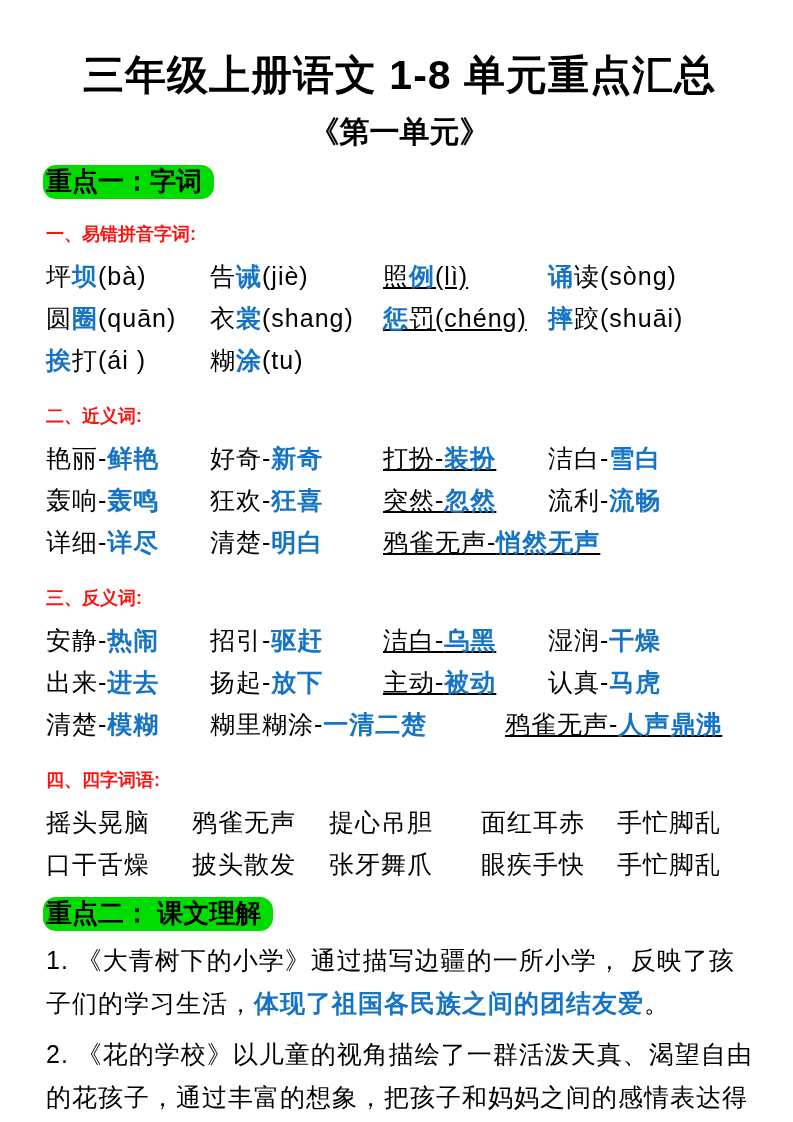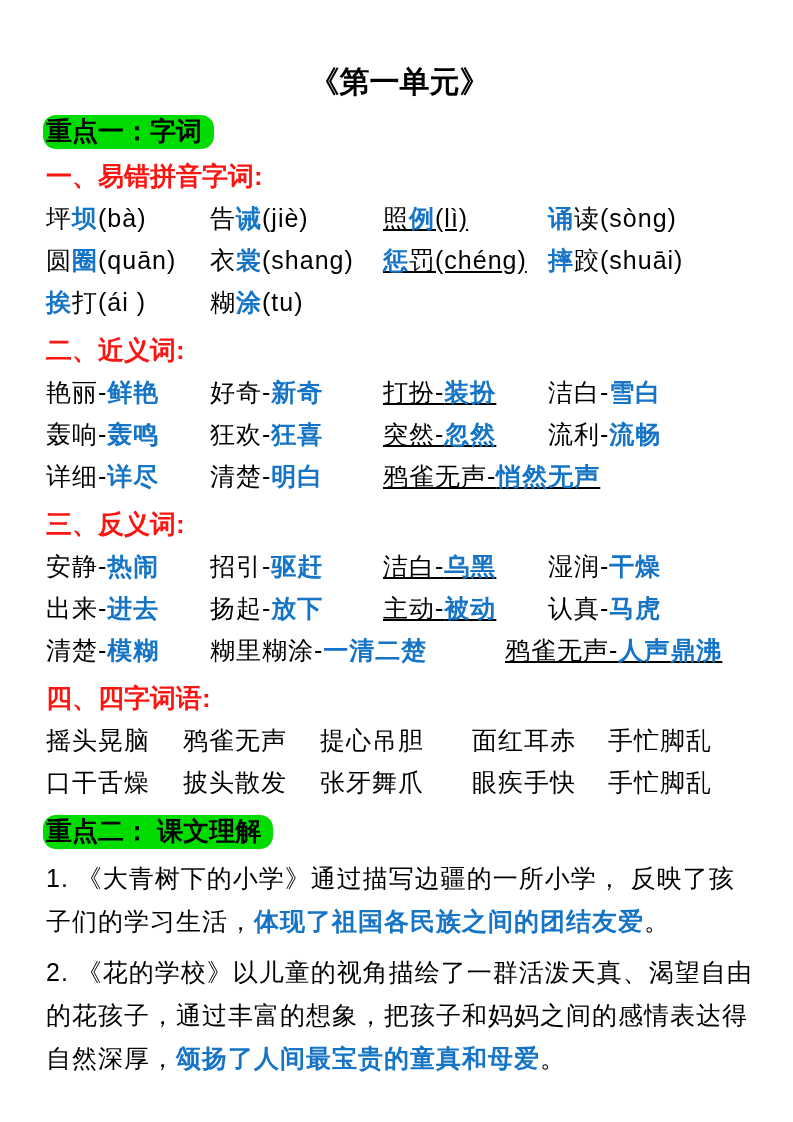--- a/index.html
+++ b/index.html
@@ -31,52 +31,53 @@
     display:inline-block;
     background:var(--green);
     font-size:26px;font-weight:700;line-height:33px;
     padding:0 12px 1px 3px;
     margin:15px 0 0 -3px;
     border-radius:13px;
   }
   .badge.second{margin-top:12px;}
   .sec-head{
     color:var(--red);
-    font-size:26px;font-weight:700;line-height:42px;
-    margin-top:6px;
+    font-size:18px;font-weight:700;line-height:42px;
+    margin-top:14px;
   }
   .rows{font-size:25px;letter-spacing:1px;}
   .row{display:flex;line-height:42px;white-space:nowrap;}
   .cell{white-space:pre;}
   
   .g4 .cell:nth-child(1){min-width:164px;}
   .g4 .cell:nth-child(2){min-width:173px;}
   .g4 .cell:nth-child(3){min-width:165px;text-decoration:underline;}
   
   .sec-ant .row:nth-child(3) .cell:nth-child(2){min-width:295px;}
   
   .g5 .cell:nth-child(1){min-width:137px;}
-  .g5 .cell:nth-child(2){min-width:137px;}
+  .g5 .cell:nth-child(2){min-width:137px;margin-left:9px;}
   .g5 .cell:nth-child(3){min-width:152px;}
   .g5 .cell:nth-child(4){min-width:136px;}
   .blue{color:var(--blue);font-weight:700;}
   .ul{
     text-underline-offset:5px;
     text-decoration-thickness:2px;
   }
   .para{
     font-size:25px;line-height:43px;letter-spacing:1px;
     margin:8px 0 0 0;
   }
 </style>
 </head>
 <body>
 
 <div class="page">
 
+  <h1 class="title">三年级上册语文 1-8 单元重点汇总</h1>
   <h2 class="subtitle">《第一单元》</h2>
 
   <div>
     <span class="badge">重点一：字词</span>
   </div>
 
   <section>
     <div class="sec-head">一、易错拼音字词:</div>
     <div class="rows g4">
         <div class="row">

